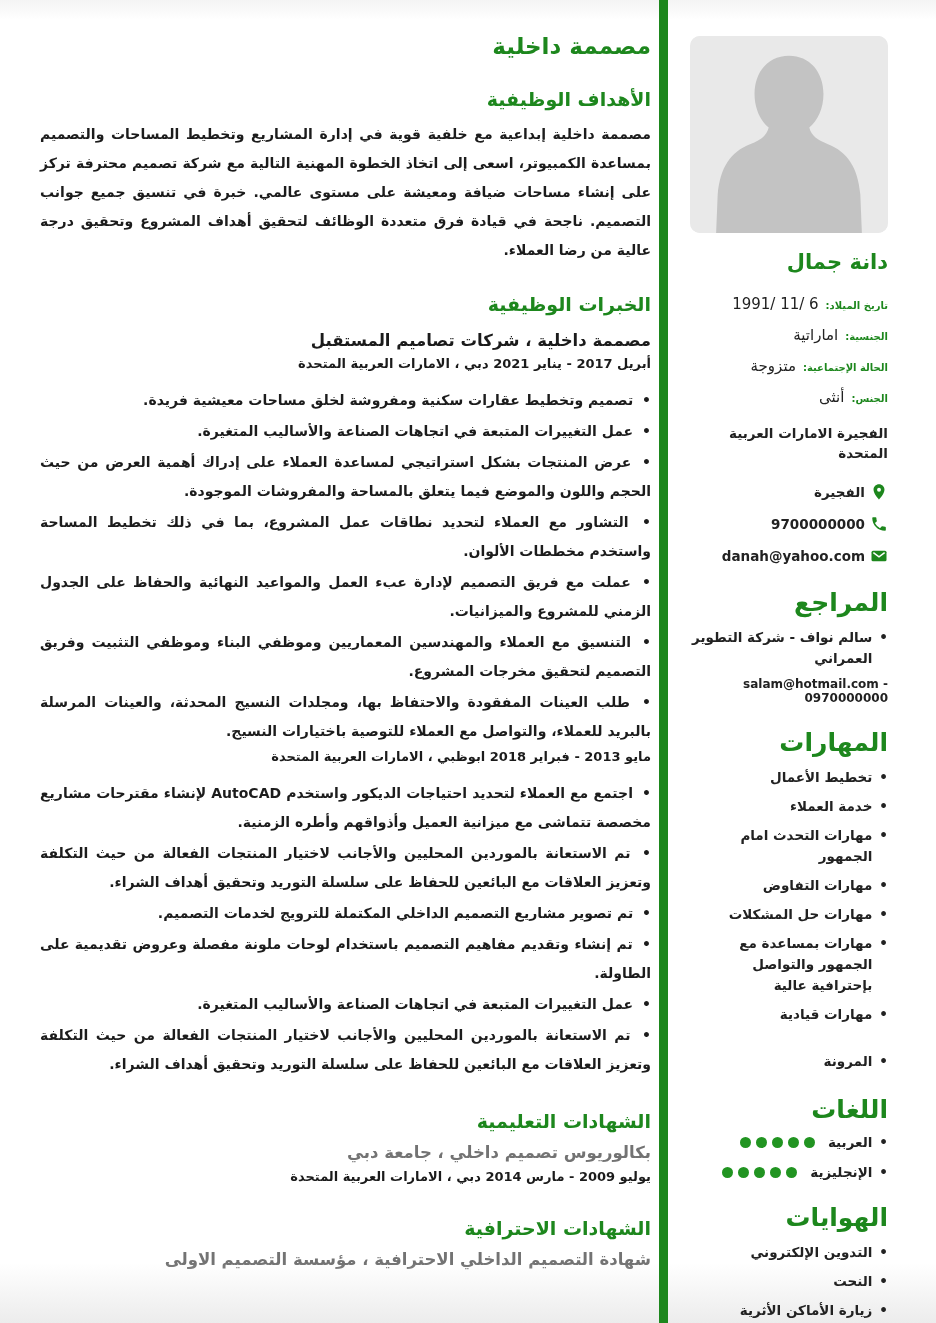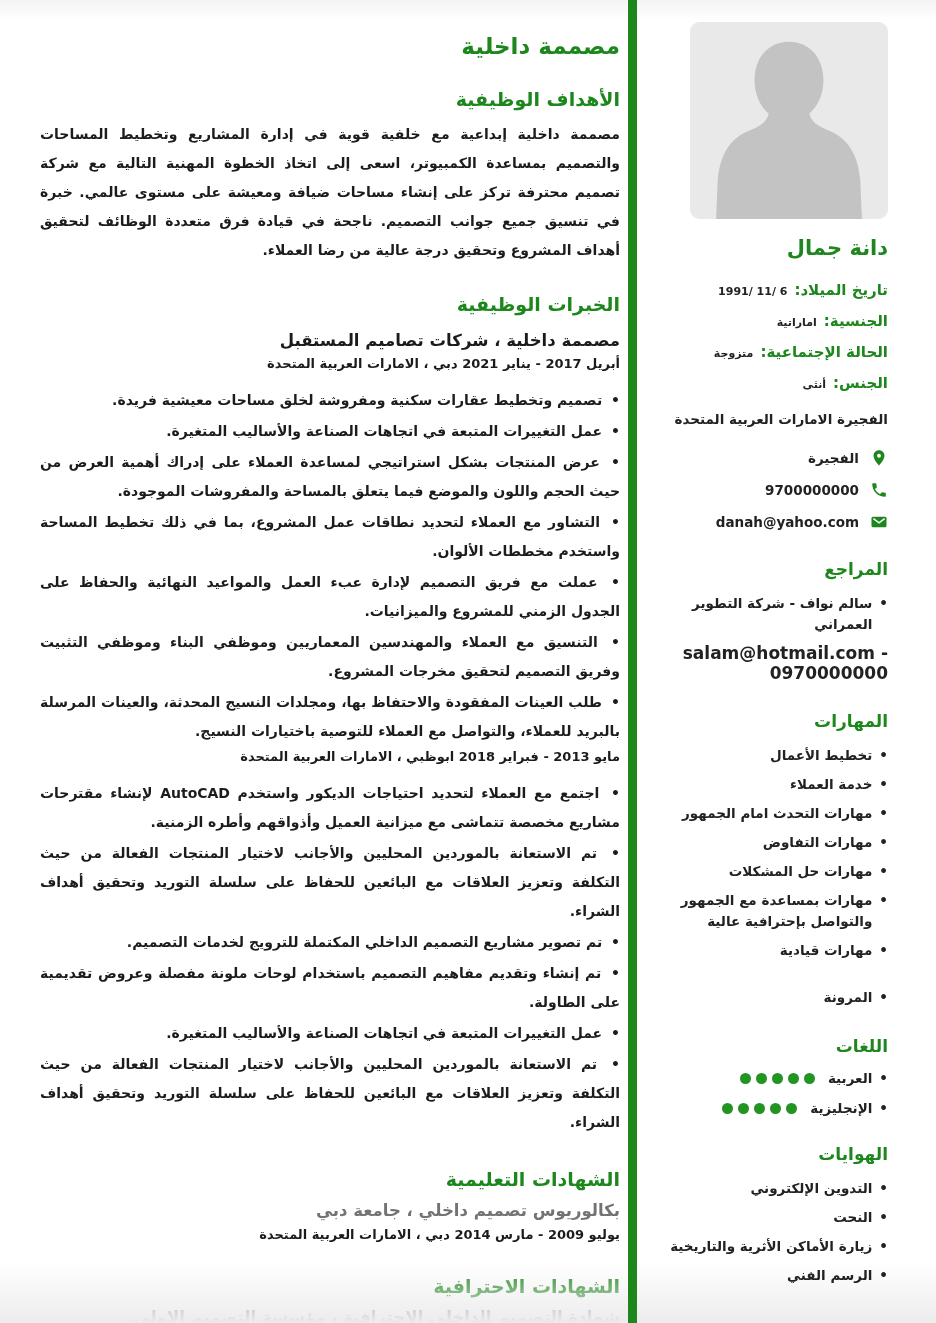--- a/index.html
+++ b/index.html
@@ -22,51 +22,51 @@
     background:linear-gradient(#f4f4f4,rgba(255,255,255,0));
     z-index:1;pointer-events:none;
   }
   .fade-bottom{
     position:absolute;bottom:0;left:0;right:0;height:60px;
     background:linear-gradient(rgba(255,255,255,0),#ececec);
     z-index:1;pointer-events:none;
   }
   
   .sidebar{
-    width:299px;box-sizing:border-box;
-    padding:22px 48px 0 24px;
+    width:268px;box-sizing:border-box;
+    padding:36px 48px 0 24px;
     z-index:2;
   }
   .photo{
     width:198px;height:197px;border-radius:10px;
     background:#e9e9e9;overflow:hidden;
   }
   .photo svg{display:block;width:100%;height:100%;}
   .profile-name{
     margin:16px 0 0;
     font-size:21px;font-weight:bold;color:#1d871d;
     text-align:right;line-height:26px;
   }
   .personal{margin-top:20px;}
   .prow{display:flex;gap:7px;align-items:baseline;margin-bottom:13px;flex-wrap:wrap;}
-  .plabel{color:#1d871d;font-weight:bold;font-size:15px;}
-  .pvalue{color:#222;font-weight:bold;font-size:11px;}
+  .plabel{color:#1d871d;font-weight:bold;font-size:10px;}
+  .pvalue{color:#222;font-weight:normal;font-size:15px;}
   .address{color:#222;font-weight:bold;font-size:13.5px;margin:17px 0 20px;line-height:20px;}
-  .crow{display:flex;align-items:center;gap:11px;margin-bottom:14px;}
+  .crow{display:flex;align-items:center;gap:5px;margin-bottom:14px;}
   .crow .cicon{width:18px;height:18px;flex:0 0 18px;display:flex;align-items:center;justify-content:center;}
   .crow .cicon svg{width:18px;height:18px;}
   .cvalue{color:#222;font-weight:bold;font-size:13.5px;}
   .side-heading{
     margin:26px 0 12px;
-    font-size:17px;font-weight:bold;color:#1d871d;line-height:24px;
+    font-size:25px;font-weight:bold;color:#1d871d;line-height:24px;
   }
   .side-item{display:flex;gap:7px;align-items:flex-start;margin-bottom:8px;
     color:#222;font-weight:bold;font-size:13.5px;line-height:21px;}
   .side-item .bullet{flex:0 0 auto;}
-  .ref-contact{direction:ltr;text-align:right;color:#222;font-weight:bold;font-size:17px;margin:4px 0 10px;}
+  .ref-contact{direction:ltr;text-align:right;color:#222;font-weight:bold;font-size:12px;margin:4px 0 10px;}
   .skill-gap{margin-top:26px;}
   .lang-row{display:flex;align-items:center;gap:7px;margin-bottom:14px;
     color:#222;font-weight:bold;font-size:13.5px;}
   .dots{display:flex;gap:5px;margin-right:6px;}
   .dot{width:11px;height:11px;border-radius:50%;background:#219421;display:inline-block;}
   
   .divider{width:9px;background:#1d871d;z-index:2;}
   
   .main{
     flex:1;box-sizing:border-box;

